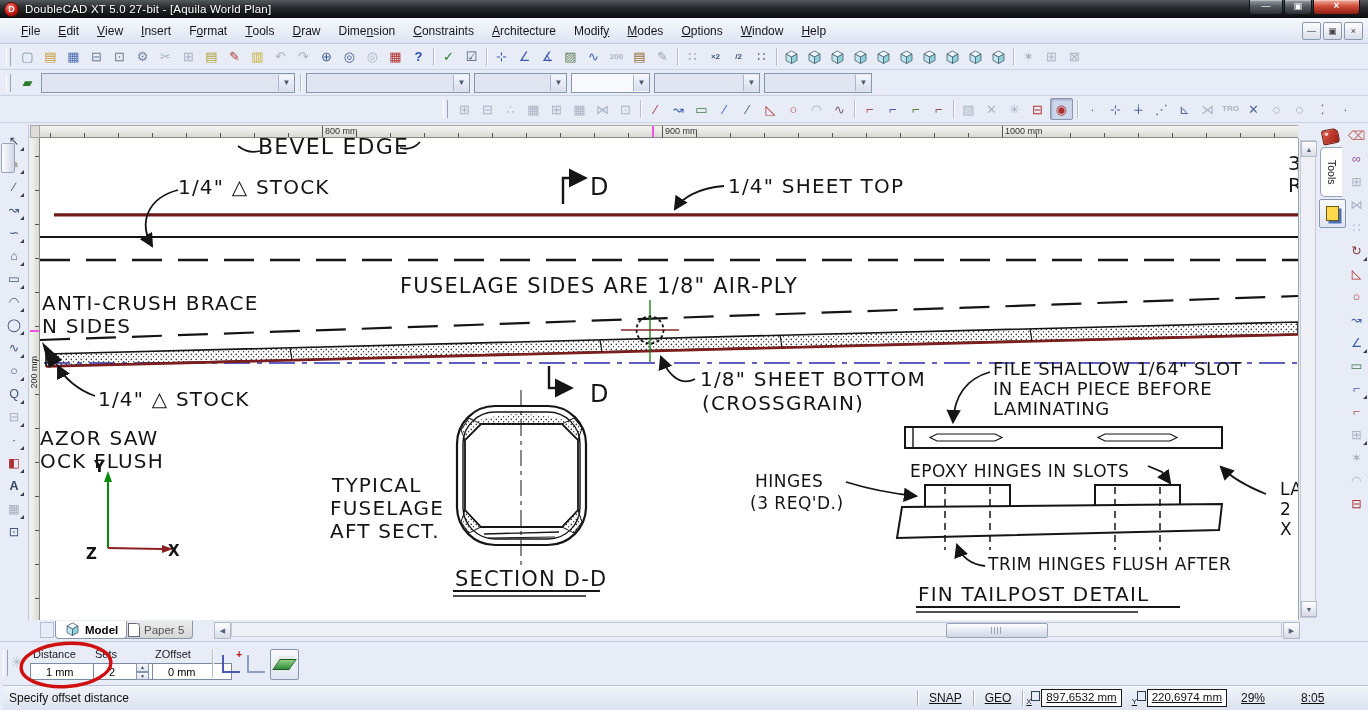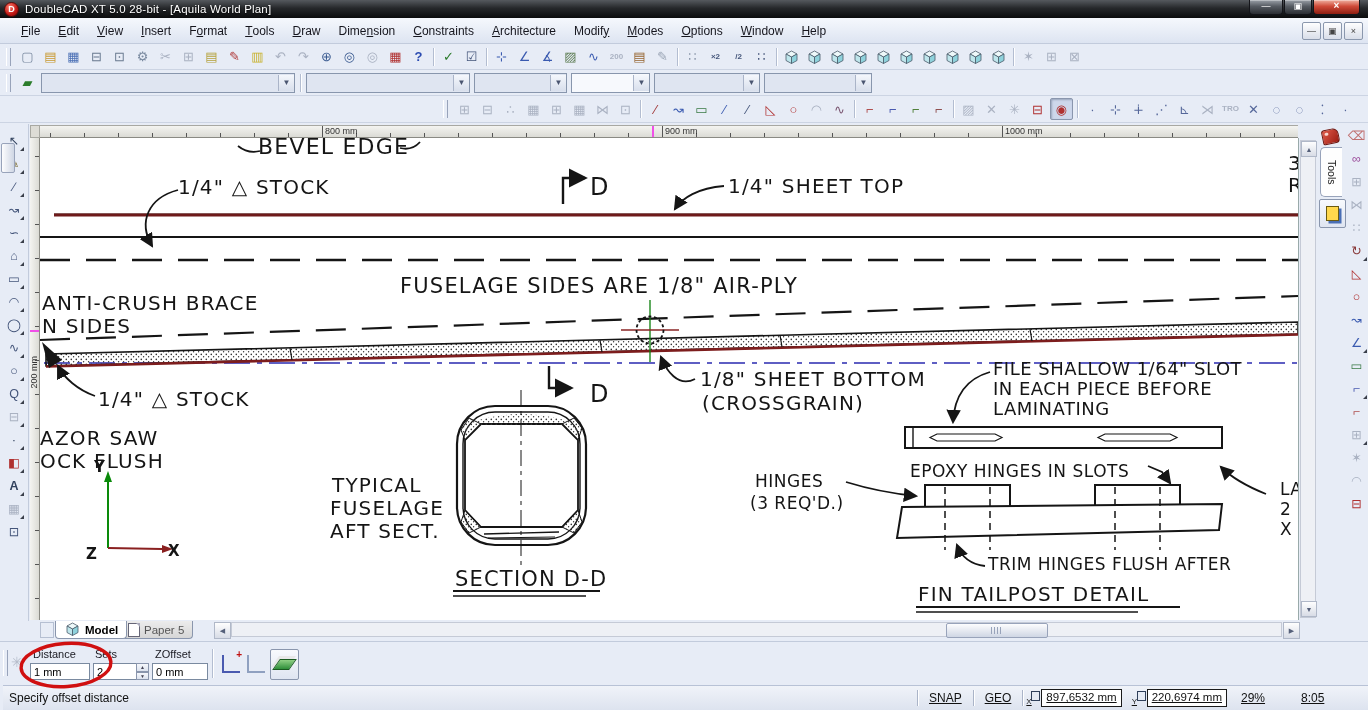--- a/index.html
+++ b/index.html
@@ -111,21 +111,21 @@
     background:repeating-linear-gradient(90deg,#98a3ba 0 1px,transparent 1px 3px);}
   .harr{position:absolute;left:1283px;top:622px;width:15px;height:15px;background:linear-gradient(#fefefe,#d8dce6);
     border:1px solid #b0b8c8;color:#55607a;font-size:7px;display:flex;align-items:center;justify-content:center;}
 
   
   .params{position:absolute;left:0;top:641px;width:100%;height:44px;background:#e7ecf6;border-top:1px solid #c2cbdc;box-sizing:border-box;}
   .pgrip{position:absolute;left:3px;top:8px;width:3px;height:26px;border-left:1px solid #fff;border-right:1px solid #98a3ba;}
   .pdis{position:absolute;left:11px;top:12px;font-size:14px;color:#b6bdcb;}
   .plabel{position:absolute;top:6px;font-size:11px;color:#1a1a22;}
   .pinput{position:absolute;top:21px;height:15px;border:1px solid #7a8aa0;background:#fff;
-    font-size:11px;padding:0 3px;font-family:"Liberation Sans",sans-serif;box-sizing:content-box;}
+    font-size:11px;padding:0 15px;font-family:"Liberation Sans",sans-serif;box-sizing:content-box;}
   .spin{position:absolute;left:136px;top:21px;width:13px;height:17px;display:flex;flex-direction:column;}
   .spin b{flex:1;border:1px solid #8a96ad;background:linear-gradient(#f6f8fc,#dde3ee);
     font-size:5px;color:#445;display:flex;align-items:center;justify-content:center;font-weight:normal;}
   .psep{position:absolute;left:212px;top:7px;width:1px;height:29px;background:#b3bdd1;box-shadow:1px 0 0 #fff;}
   .cornerL{position:absolute;top:13px;width:16px;height:16px;border-left:2px solid #4a5ab0;border-bottom:2px solid #4a5ab0;}
   .cornerL.plus::after{content:"+";position:absolute;right:-2px;top:-6px;color:#c01010;font-size:10px;font-weight:bold;}
   .cornerL.lt{border-color:#8fa0c0;}
   .greenbtn{position:absolute;left:270px;top:7px;width:27px;height:29px;border:1px solid #8a96ad;border-radius:2px;
     background:linear-gradient(#f8fafd,#dfe5f1);display:flex;align-items:center;justify-content:center;}
   .glayer{width:15px;height:9px;background:linear-gradient(#8fd084,#2f8f3a);border:1px solid #1a5a20;
@@ -147,21 +147,21 @@
   .zoomcell{margin-left:14px;width:46px;}
   .timecell{margin-left:14px;margin-right:30px;width:40px;}
 </style>
 </head>
 <body>
 
 <div id="app">
 
   <div class="titlebar">
     <div class="applogo">D</div>
-    <div class="apptitle">DoubleCAD XT 5.0 28-bit - [Aquila World Plan]</div>
+    <div class="apptitle">DoubleCAD XT 5.0 27-bit - [Aquila World Plan]</div>
     <div class="winbtns">
       <div class="wbtn min">—</div>
       <div class="wbtn max">▣</div>
       <div class="wbtn close">×</div>
     </div>
   </div>
 
   <div class="menubar">
     <div id="menu-items" style="display:flex;height:100%;">
         <div class="menu-item"><u>F</u>ile</div>

